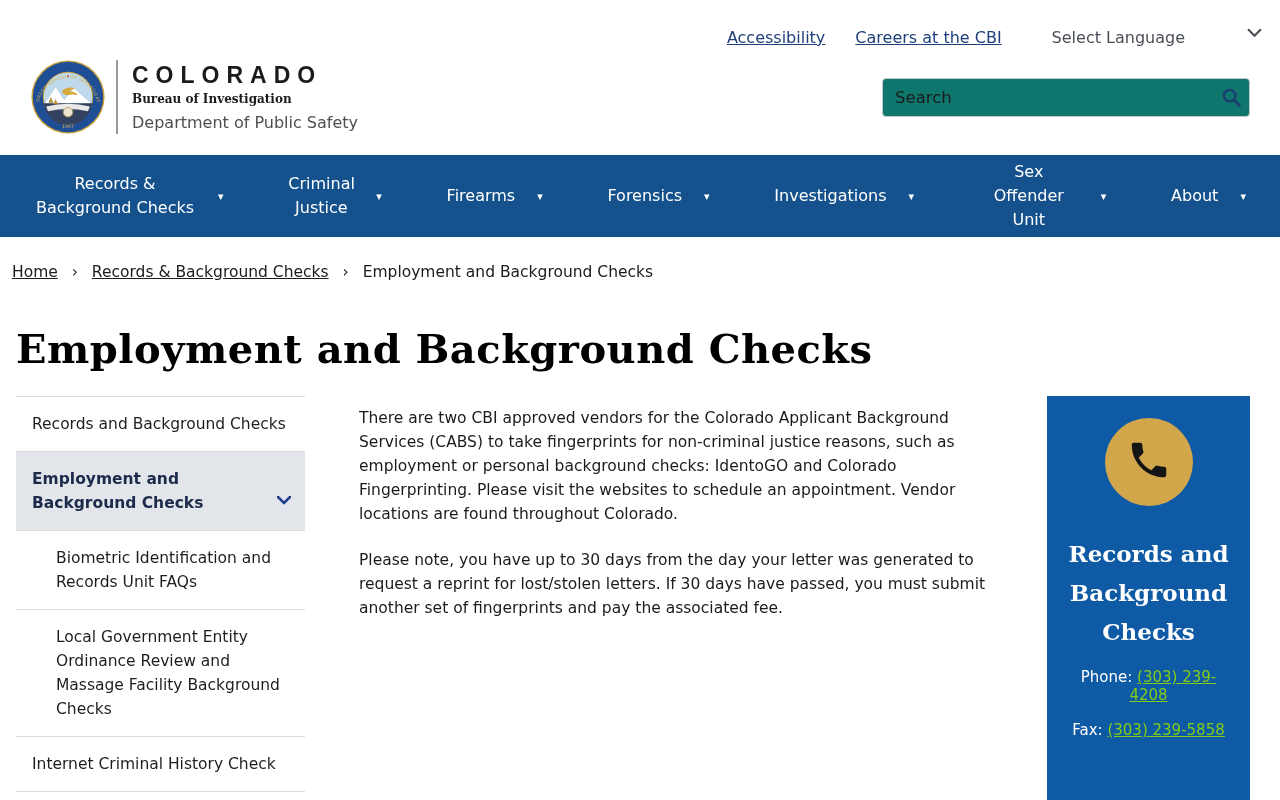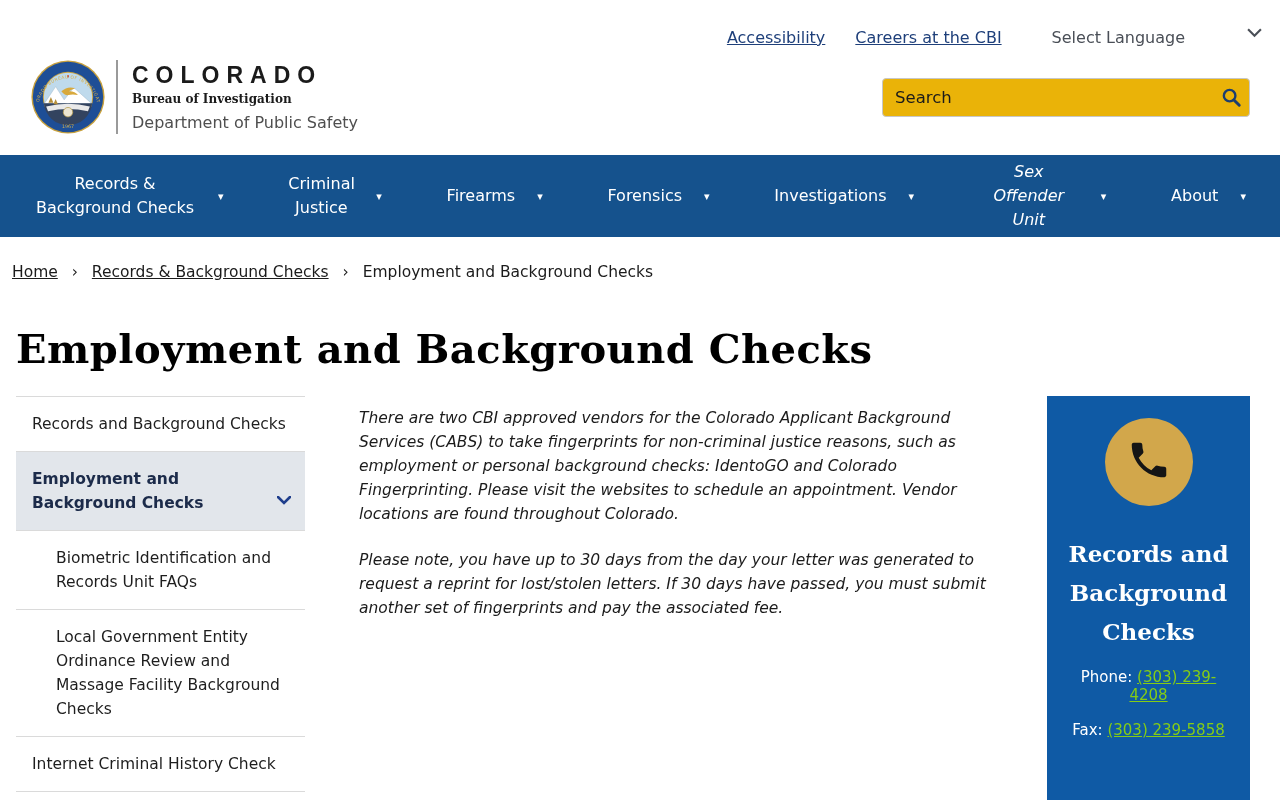--- a/index.html
+++ b/index.html
@@ -19,34 +19,34 @@
   .brand { display:flex; align-items:center; }
   .seal { width:76px; height:76px; flex-shrink:0; }
   .brand-divider { width:2px; height:74px; background:#9a9a9a; margin:0 14px 0 10px; }
   .brand-text .l1 { font-family:"Liberation Sans", sans-serif; font-weight:bold;
     font-size:23px; letter-spacing:7px; color:#1b1b1b; }
   .brand-text .l2 { font-family:"DejaVu Serif", serif; font-weight:bold;
     font-size:12px; color:#1b1b1b; margin-top:3px; }
   .brand-text .l3 { font-size:16px; color:#4f4f4f; margin-top:7px; }
   .searchbox { position:relative; width:368px; }
   .searchbox input { width:100%; height:39px; border:1px solid #c7c7c7; border-radius:4px;
-    font-size:16.5px; padding:0 40px 0 12px; color:#1b1b1b; background:#eab308;
+    font-size:16.5px; padding:0 40px 0 12px; color:#1b1b1b; background:#0f766e;
     font-family:"DejaVu Sans", sans-serif; }
   .searchbox input::placeholder { color:#1b1b1b; opacity:1; }
   .searchbox .search-btn { position:absolute; right:8px; top:8px; background:none;
     border:none; cursor:pointer; }
 
   
   .mainnav { background:#15528d; height:82px; display:flex; align-items:center;
     justify-content:space-between; padding:0 34px; }
   .nav-item { display:flex; align-items:center; gap:22px; color:#fff; cursor:pointer;
     font-size:16px; }
   .nav-item .lbl { text-align:center; line-height:24px; }
   .nav-item .caret { font-size:11px; color:#fff; line-height:1; }
-  .w162 { width:162px; } .w66 { width:66px; } .w100 { width:100px;font-style:italic; }
+  .w162 { width:162px; } .w66 { width:66px; } .w100 { width:100px; }
 
   
   .breadcrumb { margin:26px 0 0 12px; font-size:15.5px; }
   .breadcrumb a { color:#1b1b1b; text-decoration:underline; }
   .breadcrumb .sep { margin:0 9px; color:#1b1b1b; }
 
   
   h1.page-title { font-family:"DejaVu Serif", serif; font-weight:bold; font-size:40px;
     color:#000; margin:44px 0 24px 16px; letter-spacing:0.5px; }
 
@@ -57,21 +57,21 @@
   .sidebar { width:289px; flex-shrink:0; border-top:1px solid #dadada; }
   .side-item { border-bottom:1px solid #dadada; font-size:15.5px; line-height:24px;
     padding:15px 16px; color:#1e1e1e; cursor:pointer; }
   .side-item.sub { padding-left:40px; }
   .side-item.active { background:#e2e6eb; font-weight:bold; color:#1c2b4a;
     position:relative; padding-right:40px; }
   .side-item.active .chev { position:absolute; right:14px; bottom:18px; }
 
   
   .main { flex:1; padding:10px 40px 0 54px; }
-  .main p { font-size:15.5px; line-height:24px; margin-bottom:22px; color:#1b1b1b;font-style:italic; }
+  .main p { font-size:15.5px; line-height:24px; margin-bottom:22px; color:#1b1b1b; }
 
   
   .card { width:203px; flex-shrink:0; background:#0f5aa5; padding:22px 18px 40px 18px;
     min-height:420px; text-align:center; }
   .card .circle { width:88px; height:88px; border-radius:50%; background:#d2a74b;
     margin:0 auto; display:flex; align-items:center; justify-content:center; }
   .card .title { font-family:"DejaVu Serif", serif; font-weight:bold; color:#fff;
     font-size:23px; line-height:39px; margin-top:28px; }
   .card .line { color:#fff; font-size:15px; margin-top:17px; }
   .card .line a { color:#84cc16; text-decoration:underline; font-weight:normal; }

